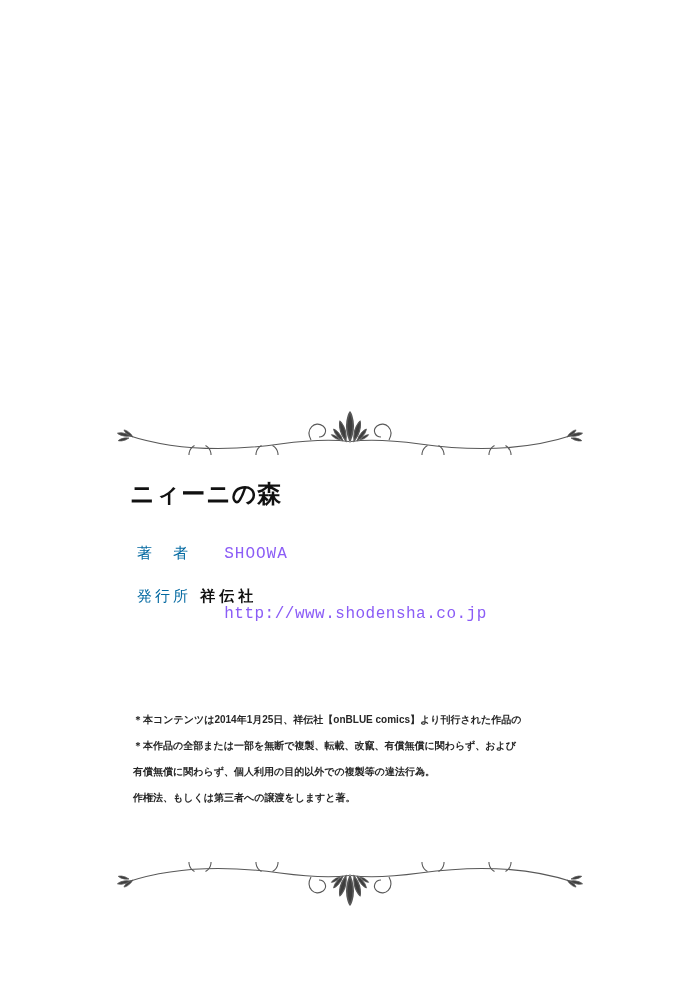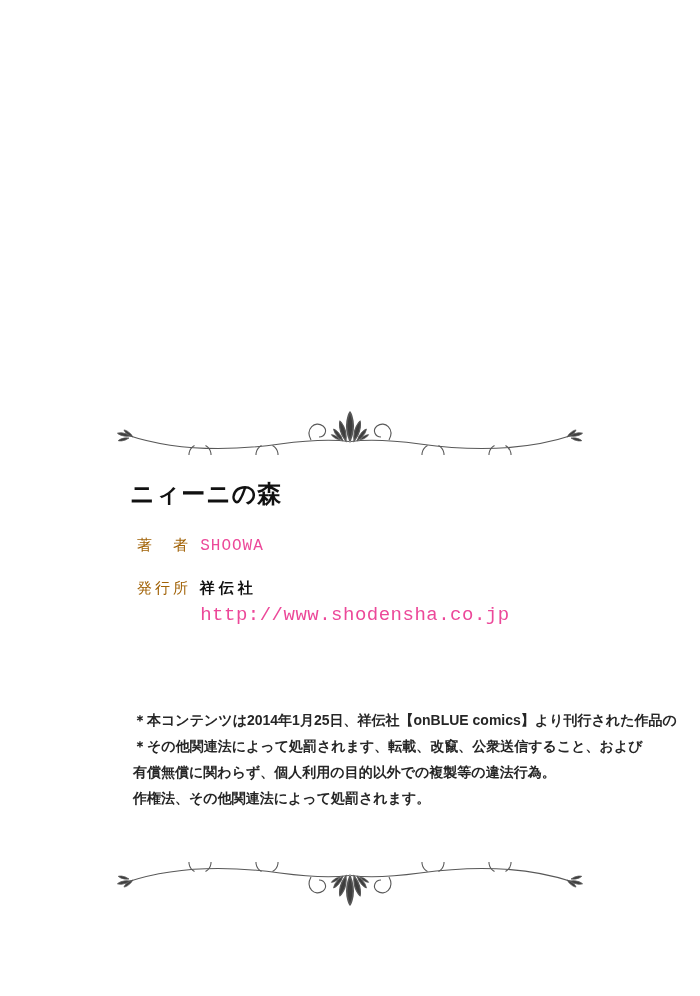--- a/index.html
+++ b/index.html
@@ -16,42 +16,42 @@
   .ornament-top{top:411px;}
   .ornament-bottom{top:862px;transform:scaleY(-1);}
   .book-title{
     position:absolute;left:130px;top:478px;
     margin:0;
     font-size:24px;font-weight:bold;letter-spacing:1px;
     color:#111;
   }
   .row{position:absolute;left:137px;font-size:15px;white-space:nowrap;}
   .row-author{top:536px;}
-  .row-publisher{top:579px;font-family:Liberation Serif, serif;}
+  .row-publisher{top:579px;}
   .row-url{top:604px;}
   .label{
     display:inline-block;width:59px;
-    letter-spacing:3px;color:#a16207;
+    letter-spacing:3px;color:#0369a1;margin-top:8px;
   }
   .value-jp{font-weight:bold;letter-spacing:4px;color:#111;}
   .mono{
     font-family:"Liberation Mono","DejaVu Sans Mono",monospace;
-    letter-spacing:1px;color:#ec4899;
+    letter-spacing:1px;color:#8b5cf6;margin-left:24px;
   }
   .value-latin{font-size:16px;}
-  .url-text{font-size:19px;letter-spacing:0.5px;}
+  .url-text{font-size:16px;letter-spacing:0.5px;}
   .copyright{
     position:absolute;left:134px;top:646px;
     font-family:"Liberation Mono","DejaVu Sans Mono",monospace;
     font-size:15px;letter-spacing:0.5px;color:#1a1a1a;
     white-space:nowrap;
   }
   .disclaimer{
     position:absolute;left:133px;top:707px;width:460px;
-    font-size:14px;font-weight:bold;line-height:26px;
+    font-size:10px;font-weight:bold;line-height:26px;
     color:#262626;
   }
   .disclaimer-line{white-space:nowrap;}
 </style>
 </head>
 <body>
 
 <div class="page">
 
   <div class="ornament ornament-top">
@@ -92,23 +92,23 @@
   </div>
 
   <div class="row row-url">
     <span class="label"></span>
     <span class="mono url-text">http://www.shodensha.co.jp</span>
   </div>
 
 
   <div class="disclaimer">
     <div class="disclaimer-line">＊本コンテンツは2014年1月25日、祥伝社【onBLUE comics】より刊行された作品の</div>
-    <div class="disclaimer-line">＊その他関連法によって処罰されます、転載、改竄、公衆送信すること、および</div>
+    <div class="disclaimer-line">＊本作品の全部または一部を無断で複製、転載、改竄、有償無償に関わらず、および</div>
     <div class="disclaimer-line">有償無償に関わらず、個人利用の目的以外での複製等の違法行為。</div>
-    <div class="disclaimer-line">作権法、その他関連法によって処罰されます。</div>
+    <div class="disclaimer-line">作権法、もしくは第三者への譲渡をしますと著。</div>
   </div>
 
   <div class="ornament ornament-bottom">
     <svg width="470" height="44" viewBox="0 0 470 44">
       <g stroke="#585858" stroke-width="1.1" fill="#3e3e3e">
         <use href="#halfL"></use>
         <use href="#halfL" transform="translate(470,0) scale(-1,1)"></use>
         <use href="#leaf" transform="translate(235,30) scale(1.55)"></use>
       </g>
     </svg>

